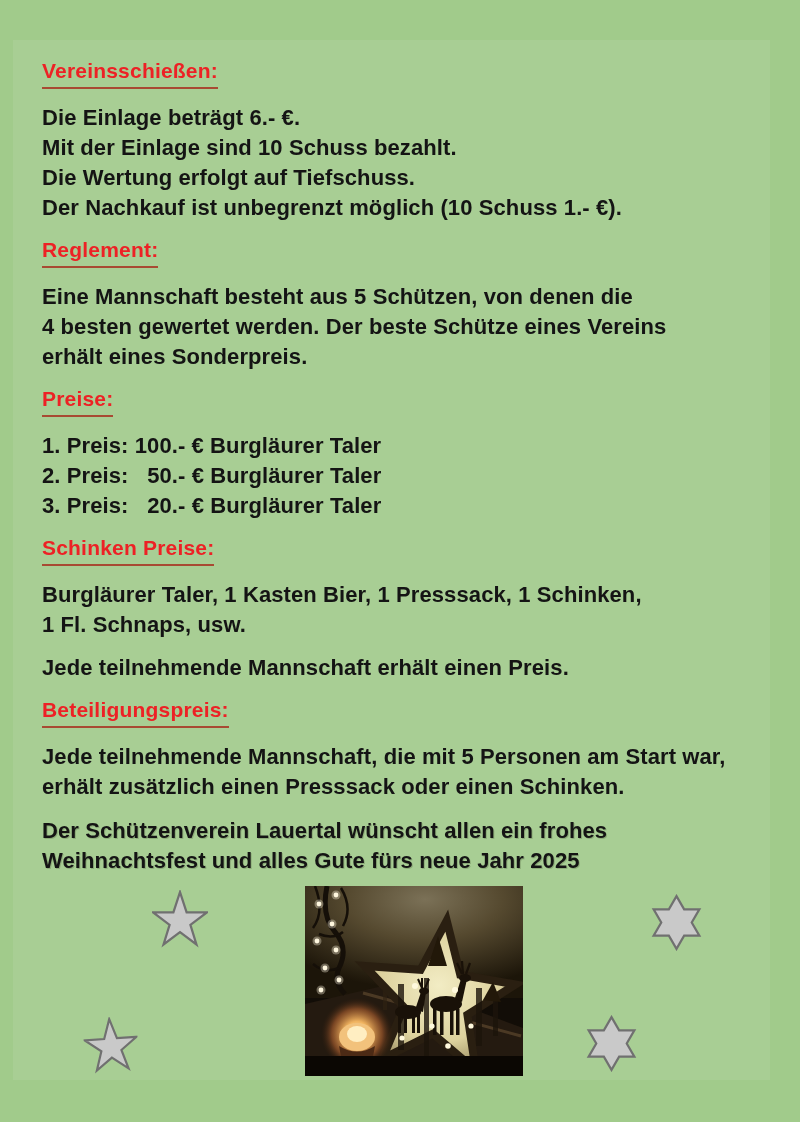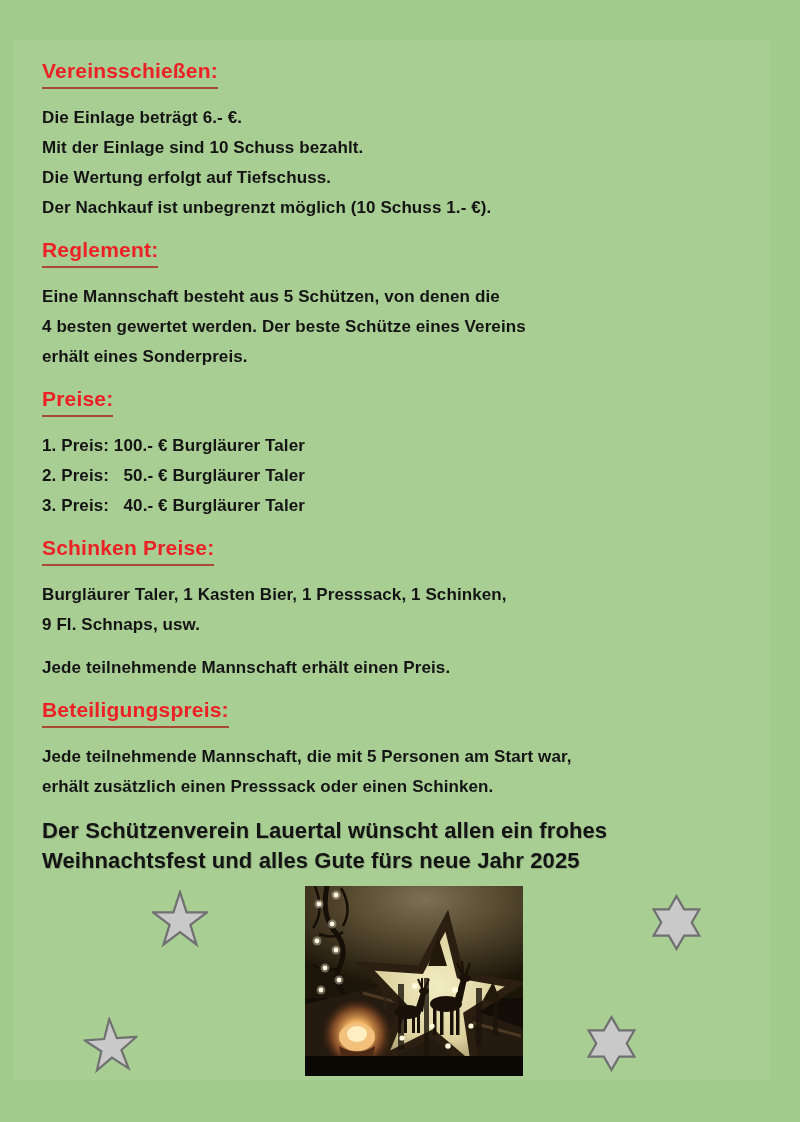--- a/index.html
+++ b/index.html
@@ -33,21 +33,21 @@
   .heading-text{
     display:inline-block;
     font-size:21px;line-height:27px;
     color:var(--heading-red);
     border-bottom:2px solid var(--underline-red);
     padding-bottom:3px;
     letter-spacing:0.2px;
   }
   .para{margin:0 0 13px 0;}
   .line{
-    font-size:17px;line-height:30px;
+    font-size:22px;line-height:30px;
     white-space:pre-wrap;
     letter-spacing:0.1px;
   }
   .closing{
     margin-top:14px;
     text-align:left;
     text-shadow:1px 1px 0 rgba(60,70,40,0.25);
   }
   .closing .line{font-size:22px;line-height:30px;}
   .deco{position:absolute;}
@@ -75,26 +75,26 @@
       <div class="heading"><span class="heading-text">Reglement:</span></div>
       <div class="para">
         <div class="line">Eine Mannschaft besteht aus 5 Schützen, von denen die</div>
         <div class="line">4 besten gewertet werden. Der beste Schütze eines Vereins</div>
         <div class="line">erhält eines Sonderpreis.</div>
       </div>
       <div class="heading"><span class="heading-text">Preise:</span></div>
       <div class="para">
         <div class="line">1. Preis: 100.- € Burgläurer Taler</div>
         <div class="line">2. Preis:   50.- € Burgläurer Taler</div>
-        <div class="line">3. Preis:   40.- € Burgläurer Taler</div>
+        <div class="line">3. Preis:   20.- € Burgläurer Taler</div>
       </div>
       <div class="heading"><span class="heading-text">Schinken Preise:</span></div>
       <div class="para">
         <div class="line">Burgläurer Taler, 1 Kasten Bier, 1 Presssack, 1 Schinken,</div>
-        <div class="line">9 Fl. Schnaps, usw.</div>
+        <div class="line">1 Fl. Schnaps, usw.</div>
       </div>
       <div class="para">
         <div class="line">Jede teilnehmende Mannschaft erhält einen Preis.</div>
       </div>
       <div class="heading"><span class="heading-text">Beteiligungspreis:</span></div>
       <div class="para">
         <div class="line">Jede teilnehmende Mannschaft, die mit 5 Personen am Start war,</div>
         <div class="line">erhält zusätzlich einen Presssack oder einen Schinken.</div>
       </div>
       <div class="closing">

